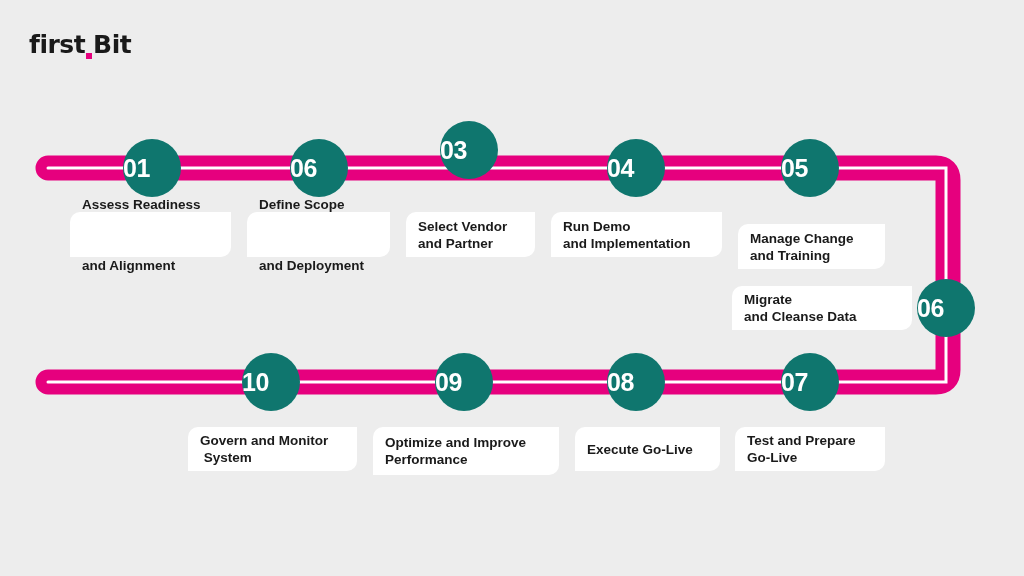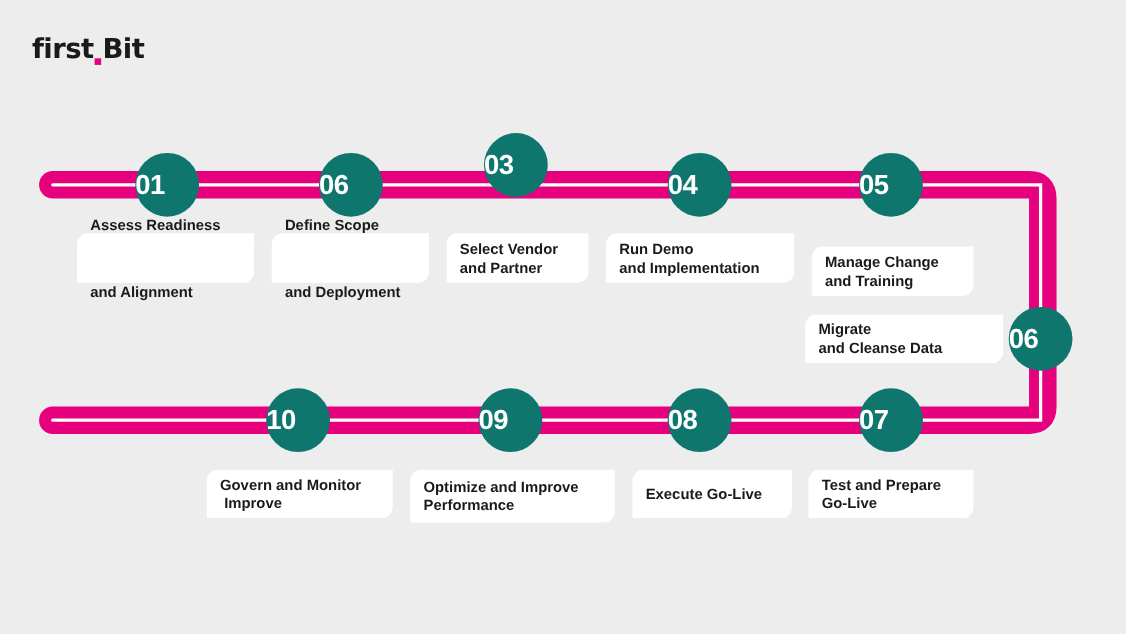--- a/index.html
+++ b/index.html
@@ -113,14 +113,14 @@
 </div>
 <div class="card" style="left:575px; top:427px; width:145px; height:44px;">
   <span>Execute Go-Live</span>
 </div>
 <div class="card" style="left:373px; top:427px; width:186px; height:48px;">
   <span>Optimize and Improve</span>
   <span>Performance</span>
 </div>
 <div class="card" style="left:188px; top:427px; width:169px; height:44px;">
   <span>Govern and Monitor</span>
-  <span style="white-space:pre;"> Improve</span>
+  <span style="white-space:pre;"> System</span>
 </div>
 
 </body></html>

